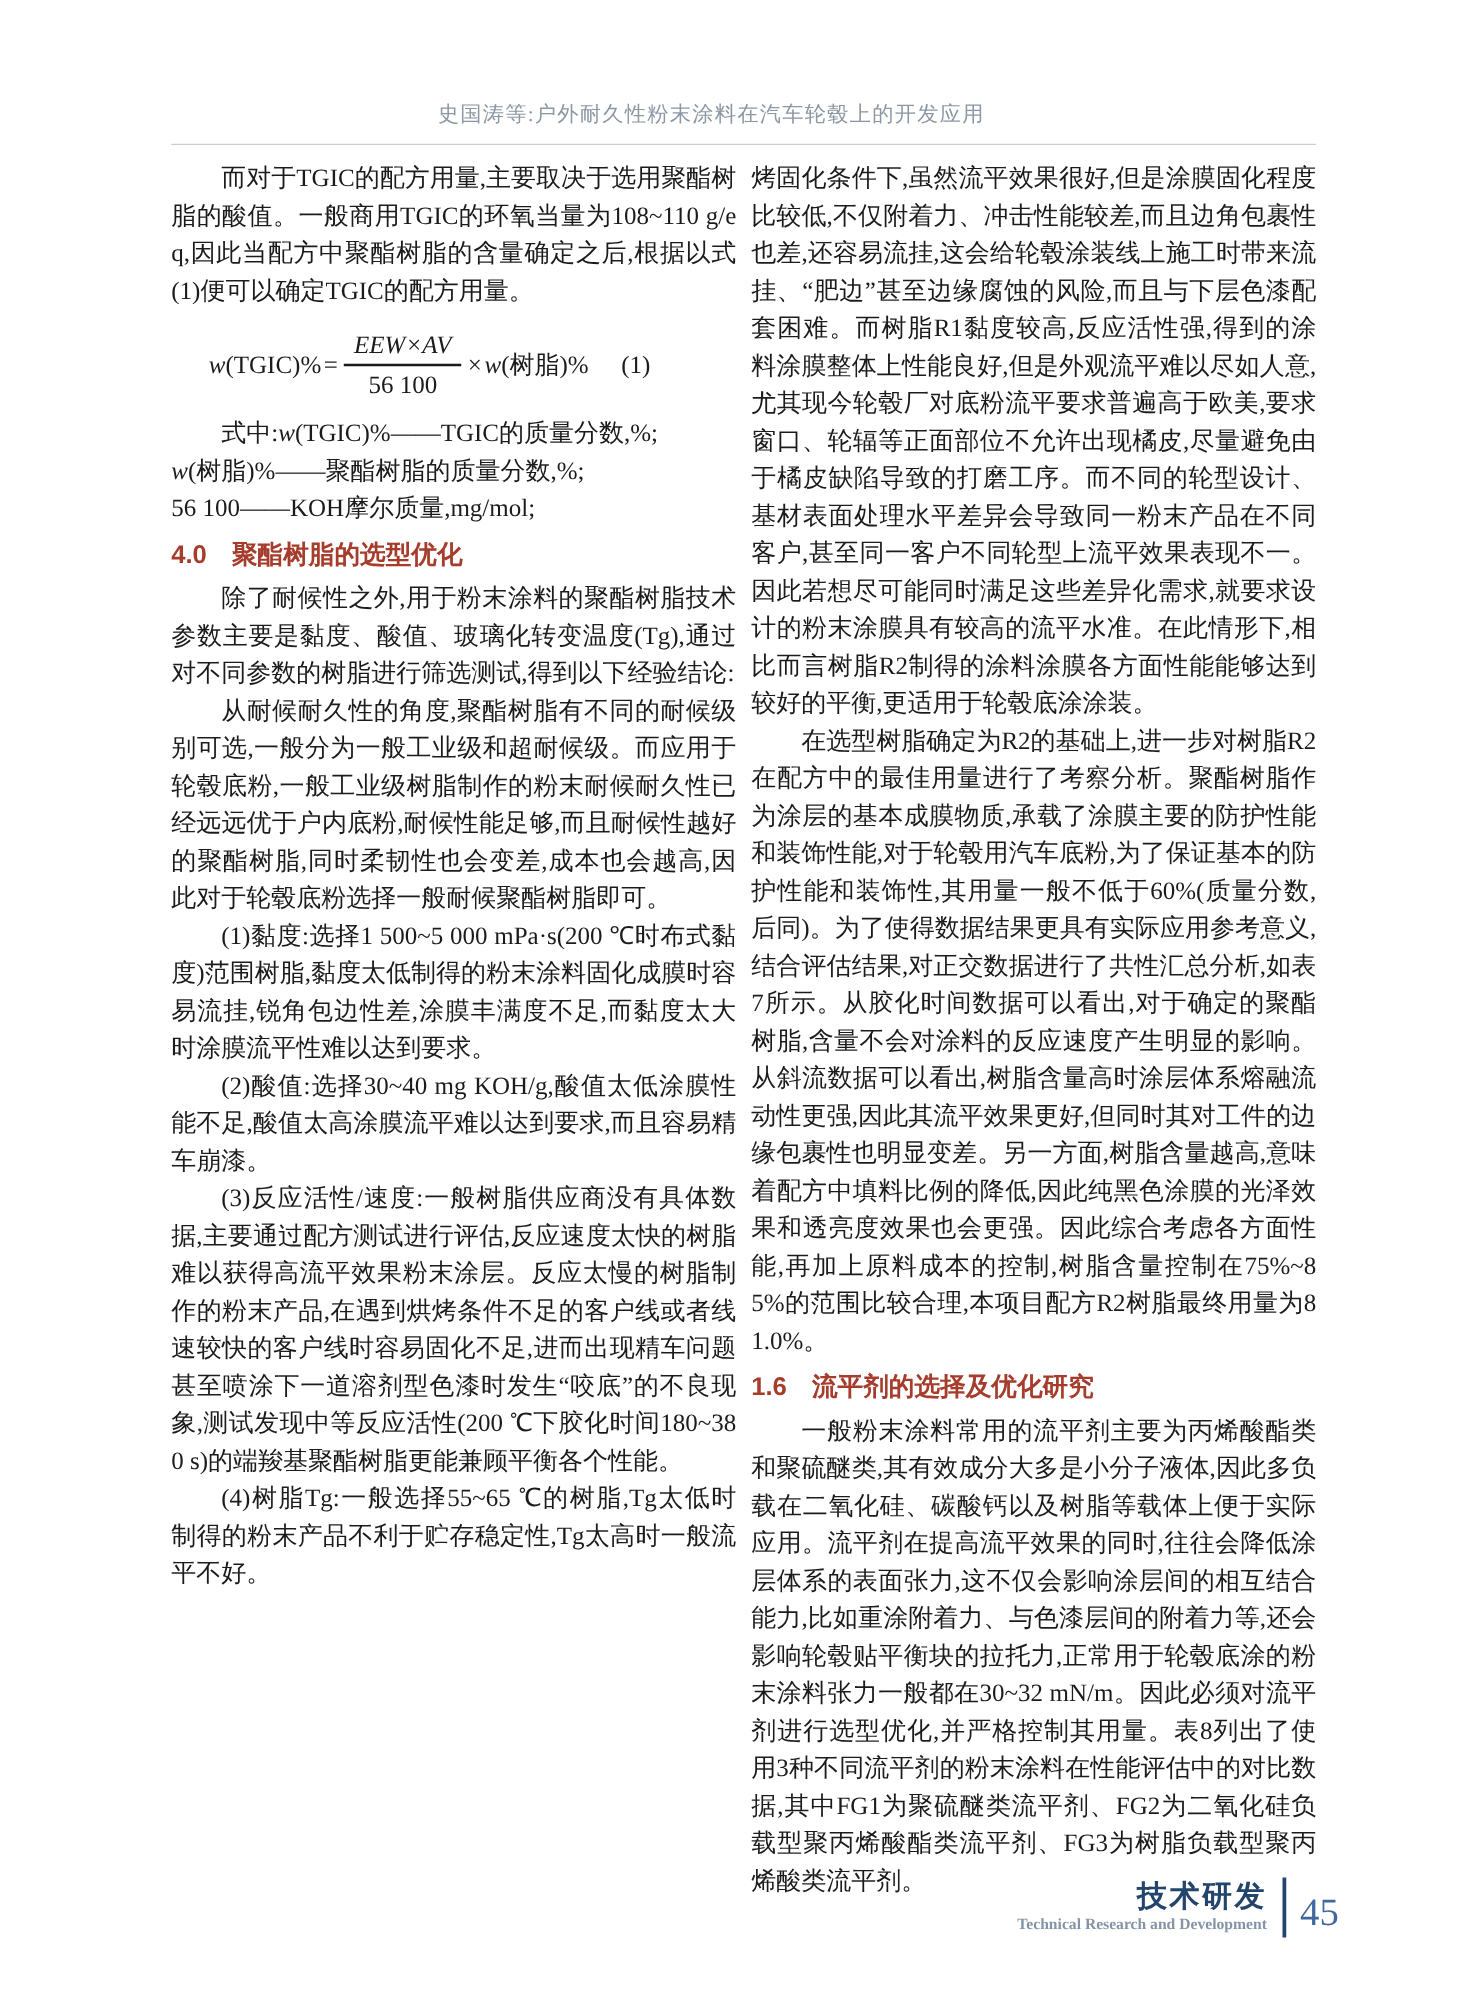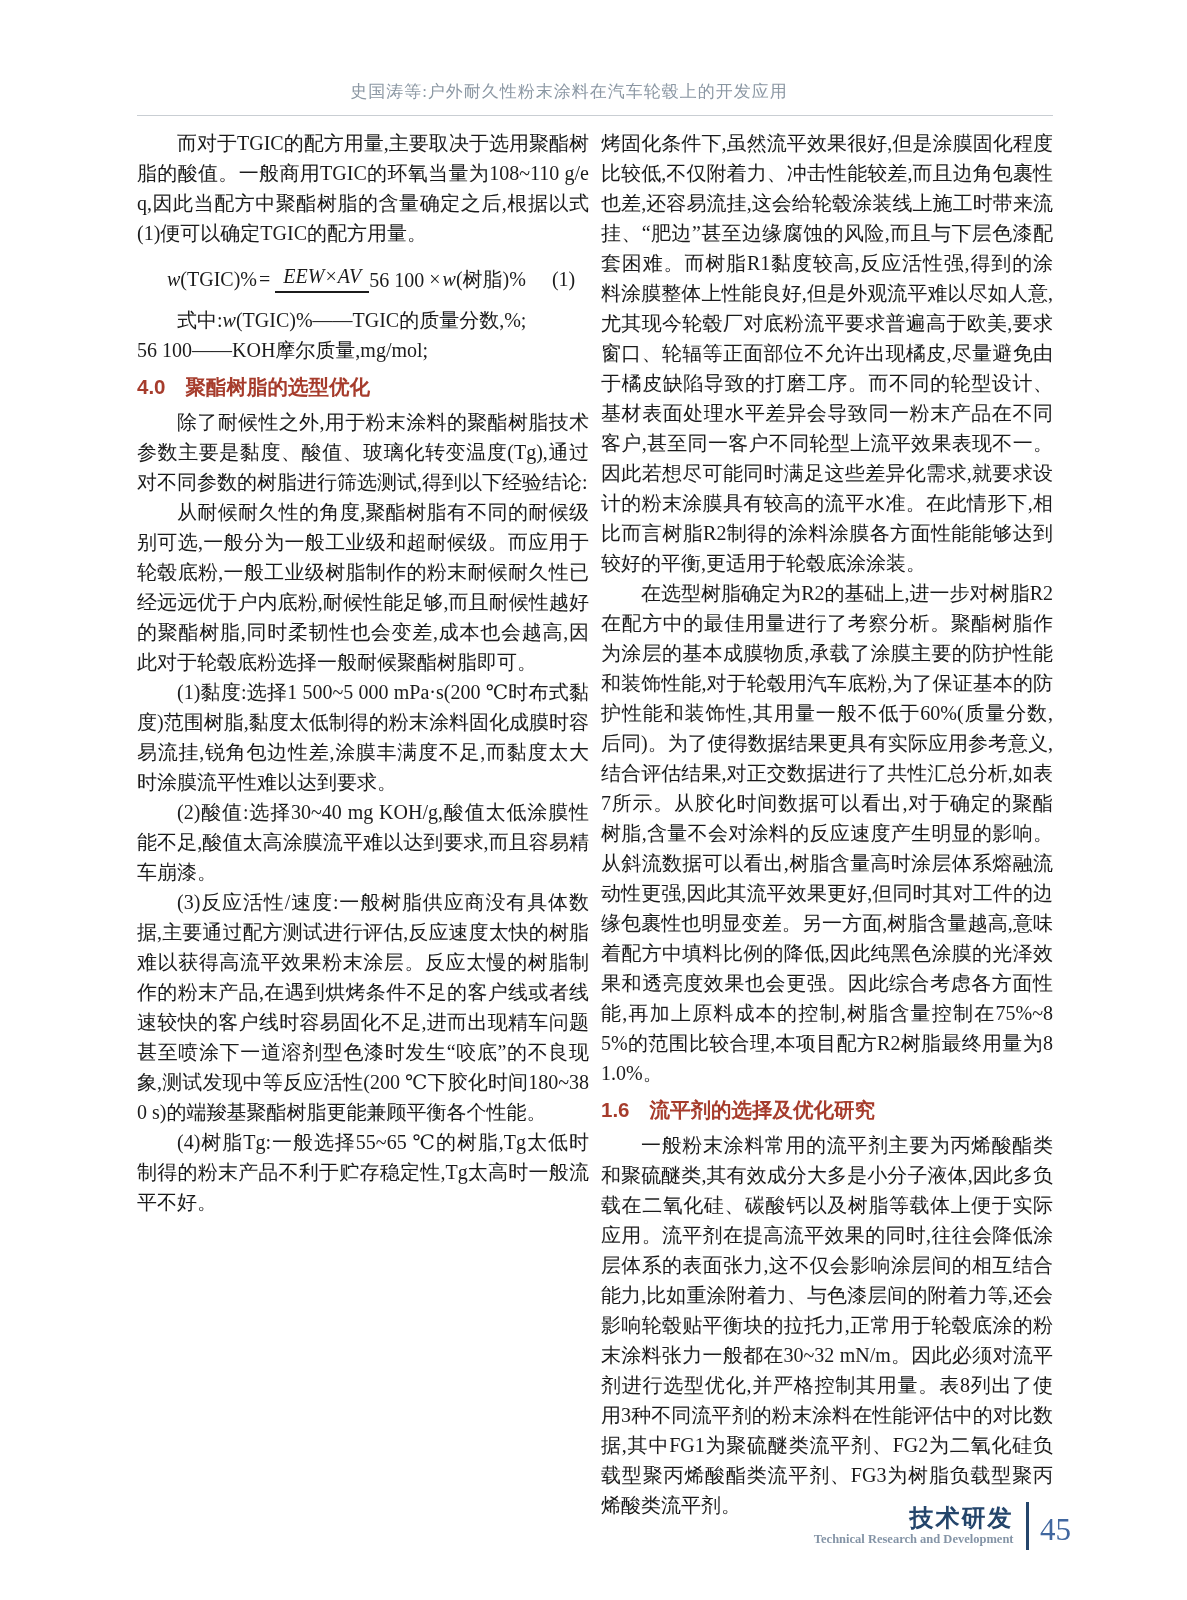--- a/index.html
+++ b/index.html
@@ -15,32 +15,32 @@
     position:absolute;top:80px;left:137px;width:916px;
     border-bottom:1px solid var(--rule_gray);padding-bottom:12px;
     text-align:center;
   }
   .running-title{font-size:17px;color:var(--header_gray);letter-spacing:1px;padding-right:52px;}
   .col{position:absolute;top:128px;width:452px;font-size:20px;line-height:30px;}
   .col-left{left:137px;}
   .col-right{left:601px;}
   p{margin:0;}
   .para{text-align:justify;word-break:break-all;}
-  .indent{text-indent:2em;}
+  .indent{text-indent:2em;font-family:Liberation Serif, serif;}
   .sec{
     margin:6px 0 4px;font-family:"Liberation Sans","DejaVu Sans",sans-serif;
     font-weight:700;font-size:20.5px;line-height:32px;color:var(--heading_red);
   }
   .sec-num{margin-right:20px;}
   .formula{
     display:flex;align-items:center;margin:16px 0 12px;padding-left:30px;
     font-size:20px;line-height:1.2;
   }
   .iv{font-style:italic;}
-  .frac{display:inline-flex;flex-direction:row;align-items:center;margin:0 3px;}
+  .frac{display:inline-flex;flex-direction:column;align-items:center;margin:0 3px;}
   .frac .num{display:block;padding:0 8px 3px;border-bottom:2px solid var(--body_black);font-style:italic;}
   .frac .den{display:block;padding-top:3px;}
   .f-eq{padding:0 2px;}
   .f-mul{padding:0 2px;}
   .f-no{margin-left:26px;}
   .where-line{text-align:left;line-height:30px;word-break:break-all;}
   .wl-indent{text-indent:2em;}
   .footer{position:absolute;right:116px;bottom:50px;display:flex;align-items:center;}
   .footer-labels{text-align:right;}
   .footer-cn{
@@ -69,20 +69,21 @@
         <i class="num">EEW×AV</i>
         <span class="den">56 100</span>
       </span>
       <span class="f-mul">×</span>
       <span><i class="iv">w</i><span>(树脂)%</span></span>
       <span class="f-no">(1)</span>
     </div>
 
     <div>
       <p class="where-line wl-indent"><span>式中:</span><i class="iv">w</i><span>(TGIC)%——TGIC的质量分数,%;</span></p>
+      <p class="where-line"><span></span><i class="iv">w</i><span>(树脂)%——聚酯树脂的质量分数,%;</span></p>
       <p class="where-line"><span>56 100</span><i class="iv"></i><span>——KOH摩尔质量,mg/mol;</span></p>
     </div>
 
     <h3 class="sec"><span class="sec-num">4.0</span><span>聚酯树脂的选型优化</span></h3>
 
     <p class="para indent">除了耐候性之外,用于粉末涂料的聚酯树脂技术参数主要是黏度、酸值、玻璃化转变温度(Tg),通过对不同参数的树脂进行筛选测试,得到以下经验结论:</p>
     <p class="para indent">从耐候耐久性的角度,聚酯树脂有不同的耐候级别可选,一般分为一般工业级和超耐候级。而应用于轮毂底粉,一般工业级树脂制作的粉末耐候耐久性已经远远优于户内底粉,耐候性能足够,而且耐候性越好的聚酯树脂,同时柔韧性也会变差,成本也会越高,因此对于轮毂底粉选择一般耐候聚酯树脂即可。</p>
     <p class="para indent">(1)黏度:选择1 500~5 000 mPa·s(200 ℃时布式黏度)范围树脂,黏度太低制得的粉末涂料固化成膜时容易流挂,锐角包边性差,涂膜丰满度不足,而黏度太大时涂膜流平性难以达到要求。</p>
     <p class="para indent">(2)酸值:选择30~40 mg KOH/g,酸值太低涂膜性能不足,酸值太高涂膜流平难以达到要求,而且容易精车崩漆。</p>
     <p class="para indent">(3)反应活性/速度:一般树脂供应商没有具体数据,主要通过配方测试进行评估,反应速度太快的树脂难以获得高流平效果粉末涂层。反应太慢的树脂制作的粉末产品,在遇到烘烤条件不足的客户线或者线速较快的客户线时容易固化不足,进而出现精车问题甚至喷涂下一道溶剂型色漆时发生“咬底”的不良现象,测试发现中等反应活性(200 ℃下胶化时间180~380 s)的端羧基聚酯树脂更能兼顾平衡各个性能。</p>

